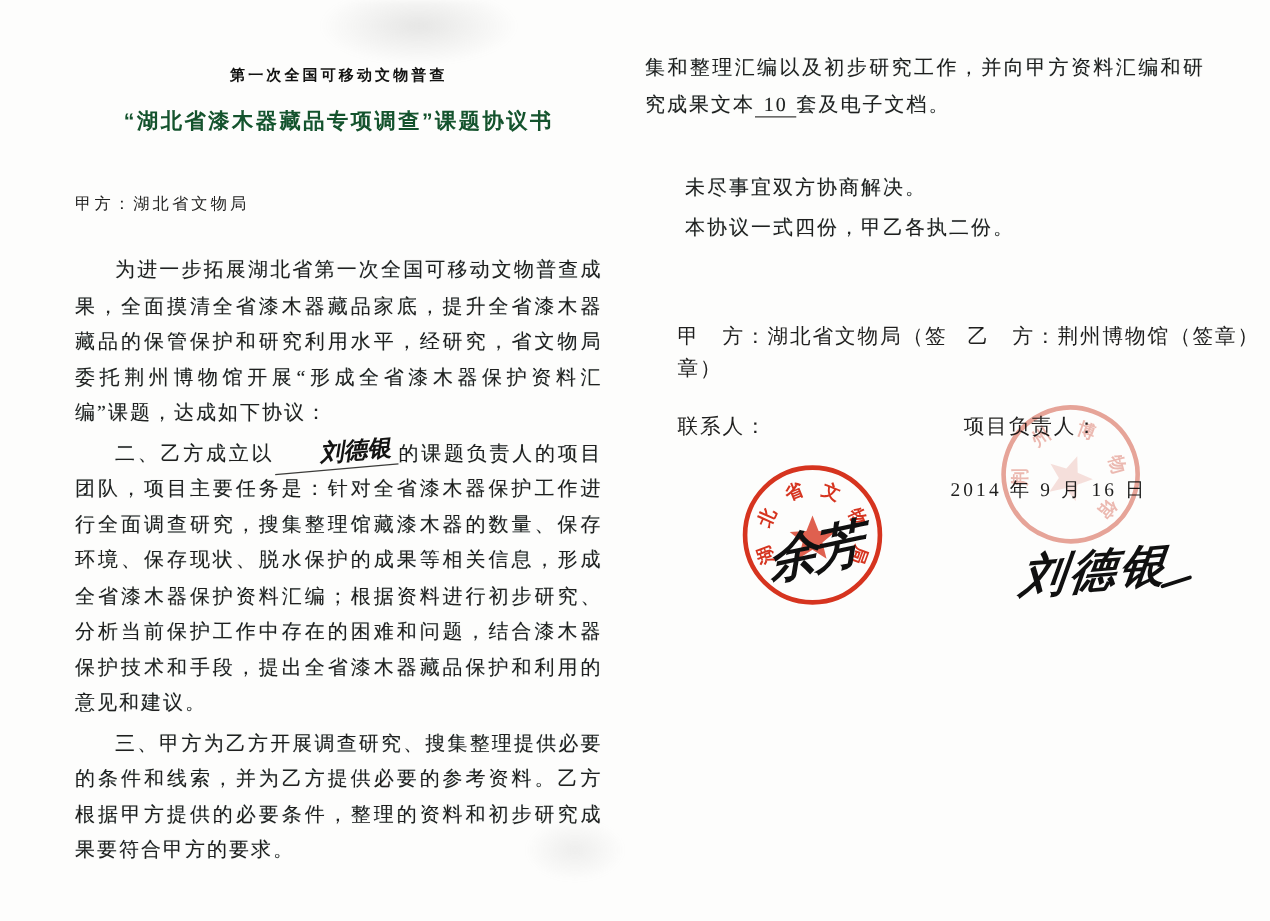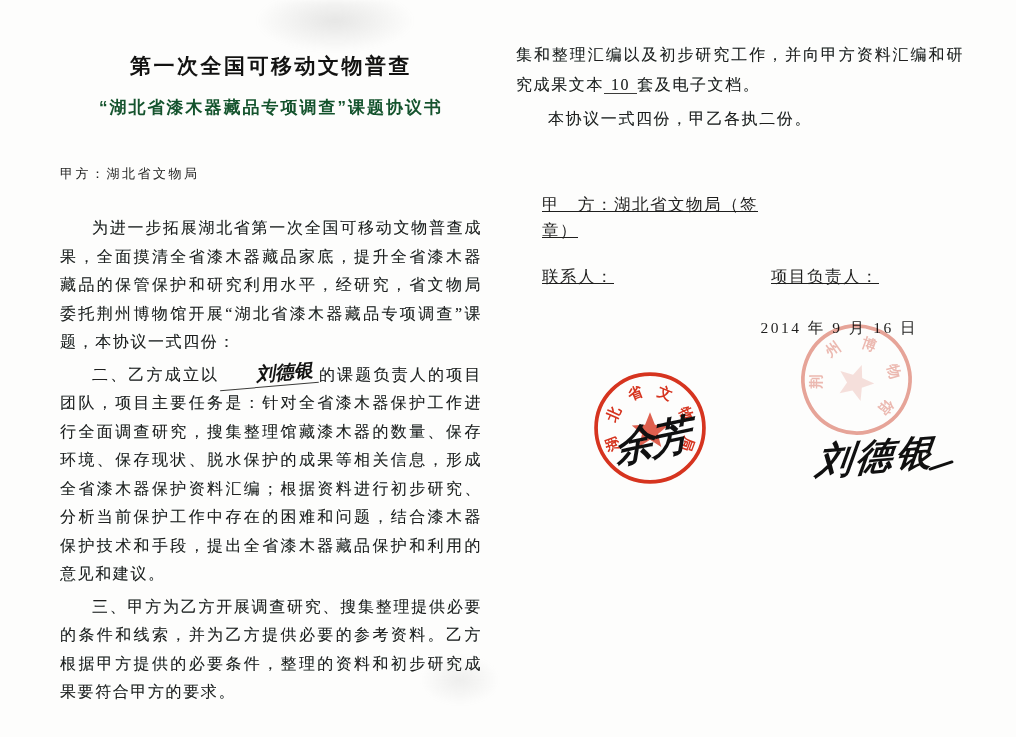--- a/index.html
+++ b/index.html
@@ -16,21 +16,21 @@
   .smudge-bottom{left:420px;top:655px;width:80px;height:50px;
     background:radial-gradient(ellipse at 50% 50%,rgba(160,160,160,.16),rgba(160,160,160,0) 70%);}
 
   .page{position:absolute;}
   .page-left{left:60px;top:44px;width:422px;}
   .page-right{left:516px;top:40px;width:448px;height:680px;}
 
   .title{
     margin:8px 0 16px;text-align:center;
     font-family:"Liberation Sans","DejaVu Sans",sans-serif;
-    font-size:21px;font-weight:700;letter-spacing:2.5px;color:#121211;
+    font-size:12px;font-weight:700;letter-spacing:2.5px;color:#121211;
   }
   .subtitle{
     margin:0 0 40px;text-align:center;
     font-family:"Liberation Sans","DejaVu Sans",sans-serif;
     font-size:17px;font-weight:700;letter-spacing:2px;color:#14532d;
   }
   .party-line{margin:0 0 9px;font-size:13px;line-height:30px;letter-spacing:2.5px;}
   .party-gap{height:16px;}
 
   .para{
@@ -46,21 +46,21 @@
   .hand-inline{
     display:inline-block;font-style:italic;font-weight:700;font-size:19px;
     letter-spacing:0;line-height:20px;padding:0 5px 2px;
     border-bottom:1.2px solid #3c3c3a;transform:rotate(-5deg);
     color:#141413;text-shadow:none;
   }
 
   .closing-first{margin-top:36px;}
   .closing{margin-bottom:2px;}
 
-  .sign-row{display:flex;margin-top:58px;font-size:16.5px;line-height:26px;letter-spacing:1.5px;text-decoration:underline;}
+  .sign-row{display:flex;margin-top:58px;font-size:16.5px;line-height:26px;letter-spacing:1.5px;}
   .sign-row-2{margin-top:20px;}
   .sign-cell-a{margin-left:26px;width:232px;flex:none;}
   .sign-cell-b{flex:none;}
   .sign-row-2 .sign-cell-a{width:229px;}
 
   .date-line{margin-top:28px;text-align:right;padding-right:46px;font-size:15.5px;letter-spacing:2.5px;}
 
   
   .seal{position:absolute;pointer-events:none;mix-blend-mode:multiply;}
   .seal svg{width:100%;height:100%;}
@@ -88,37 +88,39 @@
   <div class="smudge smudge-top"></div>
   <div class="smudge smudge-bottom"></div>
 
   <section class="page page-left">
     <h1 class="title">第一次全国可移动文物普查</h1>
     <h2 class="subtitle">“湖北省漆木器藏品专项调查”课题协议书</h2>
 
     <p class="party-line"><span>甲方：</span><span>湖北省文物局</span></p>
     <div class="party-gap"></div>
 
-    <p class="para indent">为进一步拓展湖北省第一次全国可移动文物普查成果，全面摸清全省漆木器藏品家底，提升全省漆木器藏品的保管保护和研究利用水平，经研究，省文物局委托荆州博物馆开展“湖北省漆木器藏品专项调查”课题，本协议一式四份：</p>
+    <p class="para indent">为进一步拓展湖北省第一次全国可移动文物普查成果，全面摸清全省漆木器藏品家底，提升全省漆木器藏品的保管保护和研究利用水平，经研究，省文物局委托荆州博物馆开展“形成全省漆木器保护资料汇编”课题，达成如下协议：</p>
 
 
     <p class="para indent"><span>二、乙方成立以</span><span class="hand-inline">刘德银</span><span>的课题负责人的项目团队，项目主要任务是：针对全省漆木器保护工作进行全面调查研究，搜集整理馆藏漆木器的数量、保存环境、保存现状、脱水保护的成果等相关信息，形成全省漆木器保护资料汇编；根据资料进行初步研究、分析当前保护工作中存在的困难和问题，结合漆木器保护技术和手段，提出全省漆木器藏品保护和利用的意见和建议。</span></p>
 
     <p class="para indent">三、甲方为乙方开展调查研究、搜集整理提供必要的条件和线索，并为乙方提供必要的参考资料。乙方根据甲方提供的必要条件，整理的资料和初步研究成果要符合甲方的要求。</p>
 
   </section>
 
   <section class="page page-right">
     <p class="para"><span>集和整理汇编以及初步研究工作，并向甲方资料汇编和研究成果文本</span><span class="blank">10</span><span>套及电子文档。</span></p>
 
 
+    <p class="para indent closing-first closing">未尽事宜双方协商解决。</p>
     <p class="para indent closing">本协议一式四份，甲乙各执二份。</p>
 
     <div class="sign-row">
       <span class="sign-cell-a">甲　方：湖北省文物局（签章）</span>
+      <span class="sign-cell-b">乙　方：荆州博物馆（签章）</span>
     </div>
 
     <div class="sign-row sign-row-2">
       <span class="sign-cell-a">联系人：</span>
       <span class="sign-cell-b">项目负责人：</span>
     </div>
 
     <p class="date-line">2014 年 9 月 16 日</p>
 
     <div class="seal seal-b"><svg viewBox="0 0 100 100">

